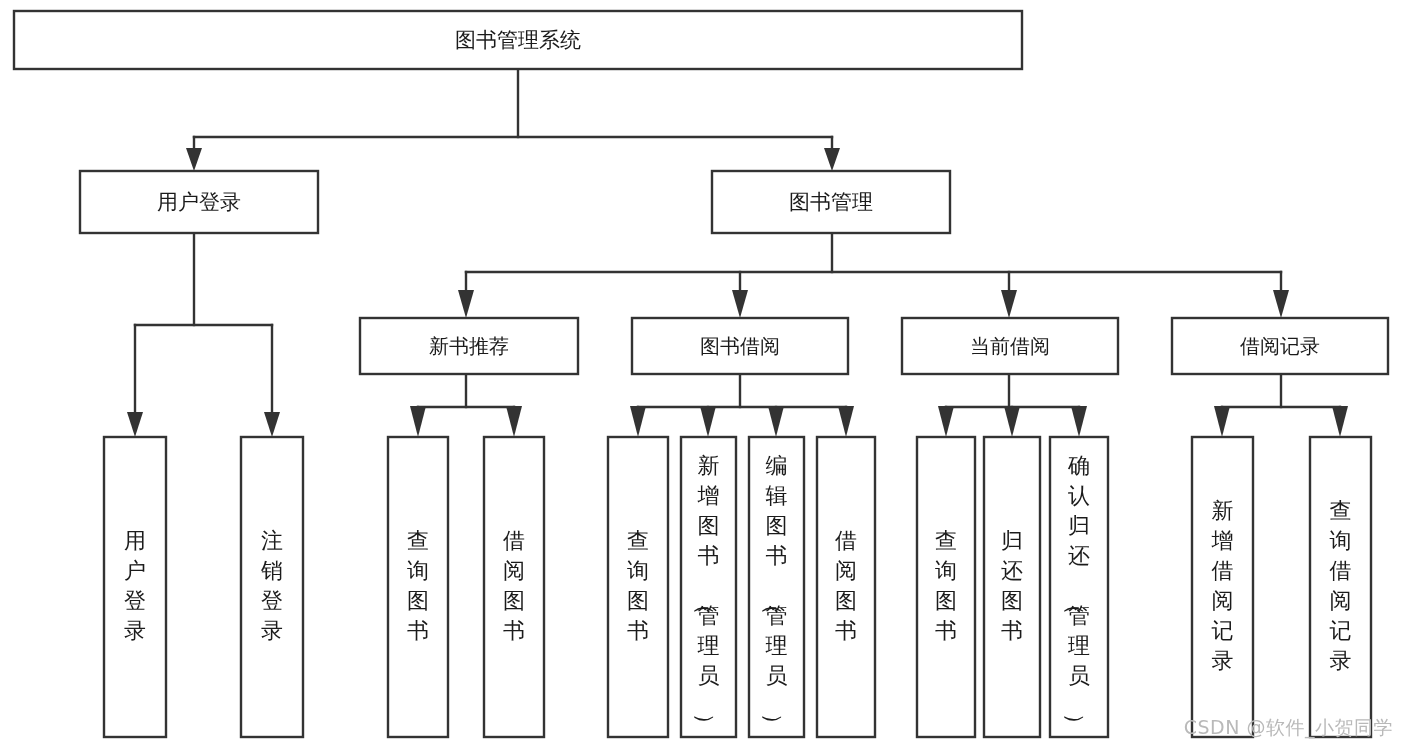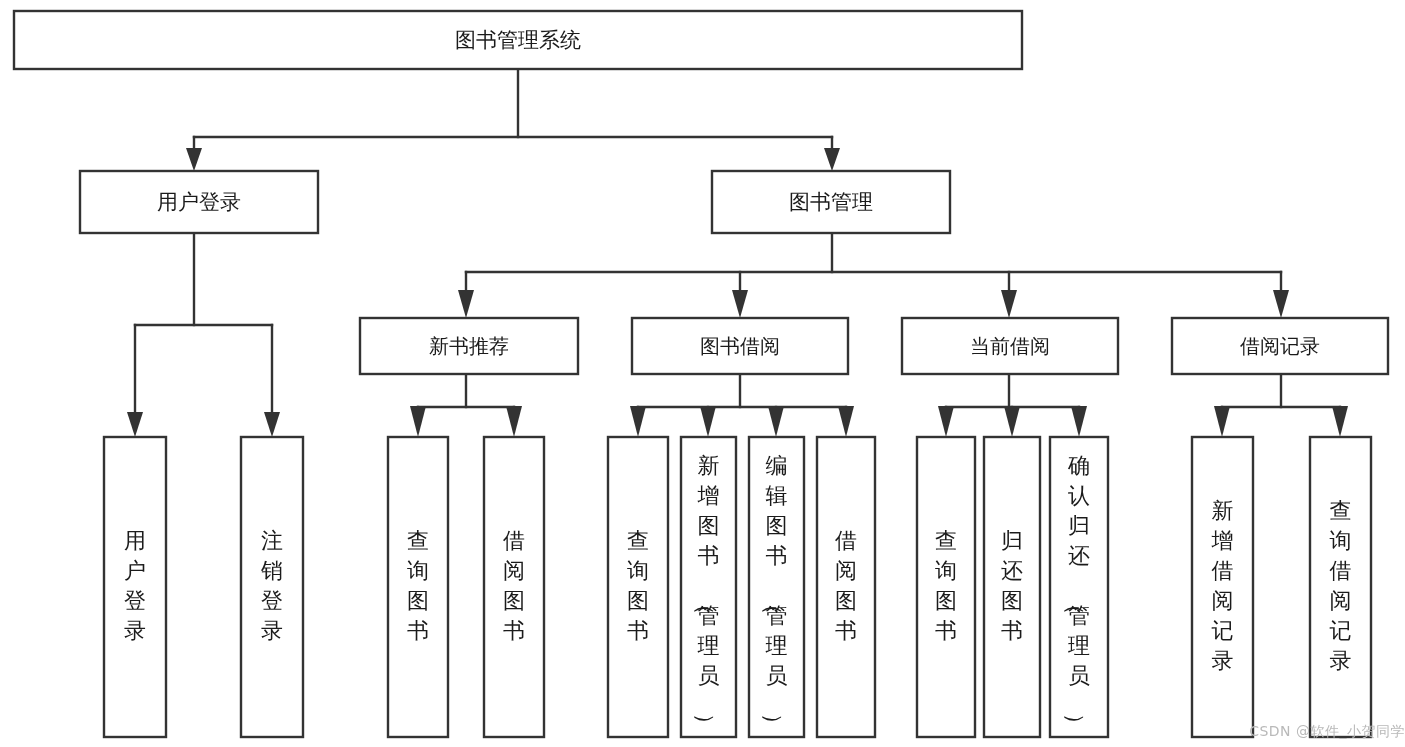--- a/index.html
+++ b/index.html
@@ -54,24 +54,24 @@
   }
   .leaf-label-char {
     fill: #1b1b1b;
     font-family: "DejaVu Sans", "Liberation Sans", sans-serif;
     font-size: 22px;
     text-anchor: middle;
     dominant-baseline: middle;
   }
   .watermark-text {
     position: absolute;
-    right: 0;
+    right: 12px;
     bottom: 6px;
     font-family: "DejaVu Sans", "Liberation Sans", sans-serif;
-    font-size: 14px;
+    font-size: 19px;
     color: #b9b9b9;
     letter-spacing: 0.5px;
     white-space: nowrap;
     user-select: none;
   }
 </style>
 </head>
 <body>
 
 <div id="diagram-root">

